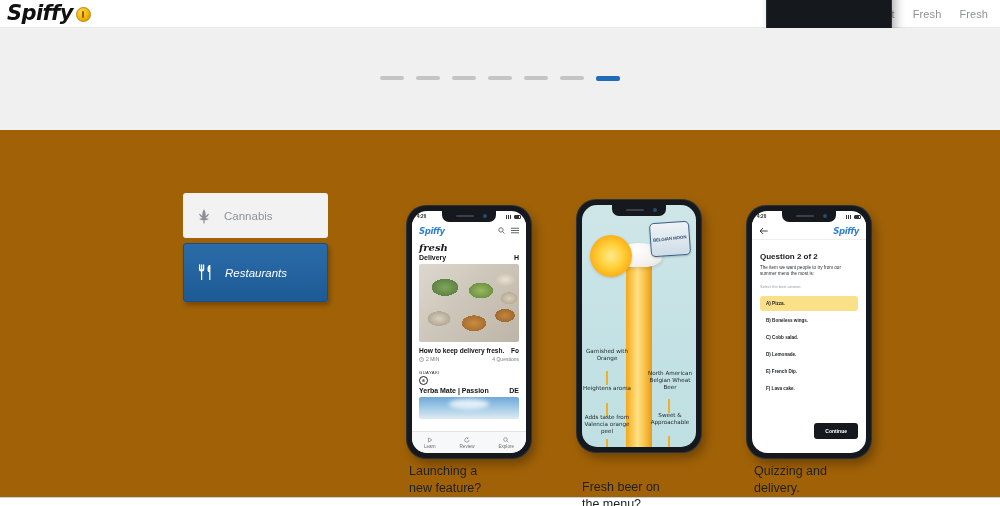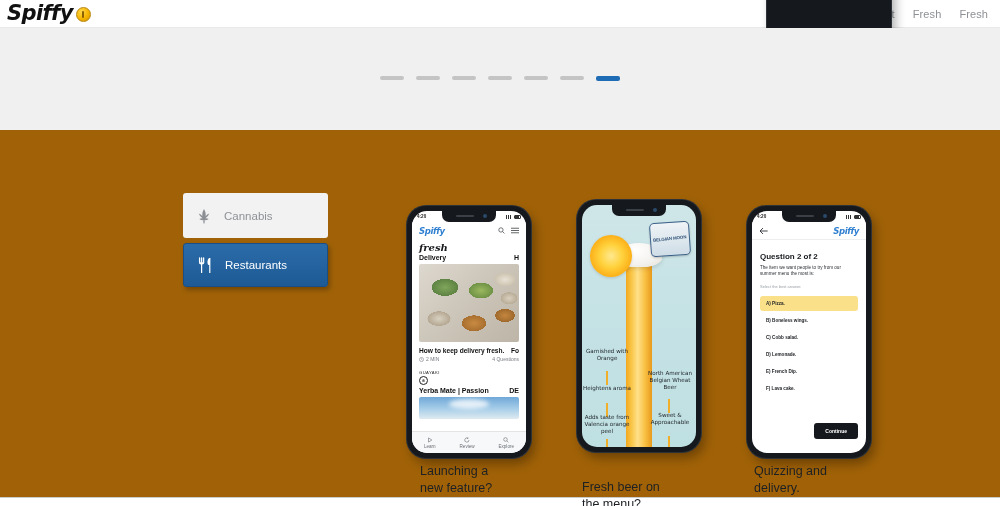--- a/index.html
+++ b/index.html
@@ -89,22 +89,23 @@
     margin-bottom: 5px;
     background: #f2f2f2;
     color: #8e9297;
     font-size: 11.5px;
   }
   .side-item.active {
     background: linear-gradient(to bottom, #2b6ca8 0%, #1d5a96 100%);
     color: #ffffff;
     border: 1px solid #1a4f85;
     box-shadow: 2px 3px 5px rgba(0,0,0,0.28);
-    height: 44px;
+    height: 59px;
     margin-bottom: 6px;
+    font-style: italic;
   }
   .side-icon {
     width: 18px; height: 18px;
     display: flex; align-items: center; justify-content: center;
     flex: 0 0 18px;
   }
   .side-icon svg { display: block; }
 
   
   .phones { position: absolute; top: 0; left: 0; width: 1000px; height: 367px; }
@@ -533,21 +534,21 @@
           <div class="p3-opt">C) Cobb salad.</div>
           <div class="p3-opt">D) Lemonade.</div>
           <div class="p3-opt">E) French Dip.</div>
           <div class="p3-opt">F) Lava cake.</div>
 
           <div class="p3-continue">Continue</div>
         </div>
       </div>
     </div>
 
-    <div class="caption" style="left:420px; top:333px;">Launching a
+    <div class="caption" style="left:409px; top:333px;">Launching a
 new feature?</div>
     <div class="caption" style="left:582px; top:333px;margin-top:16px;">Fresh beer on
 the menu?</div>
     <div class="caption" style="left:754px; top:333px;">Quizzing and
 delivery.</div>
   </div>
 </div>
 
 <div class="footer-rule"></div>
 

